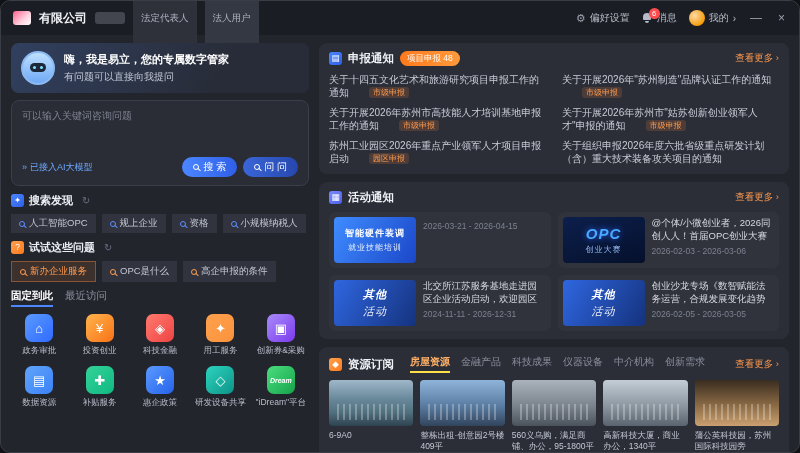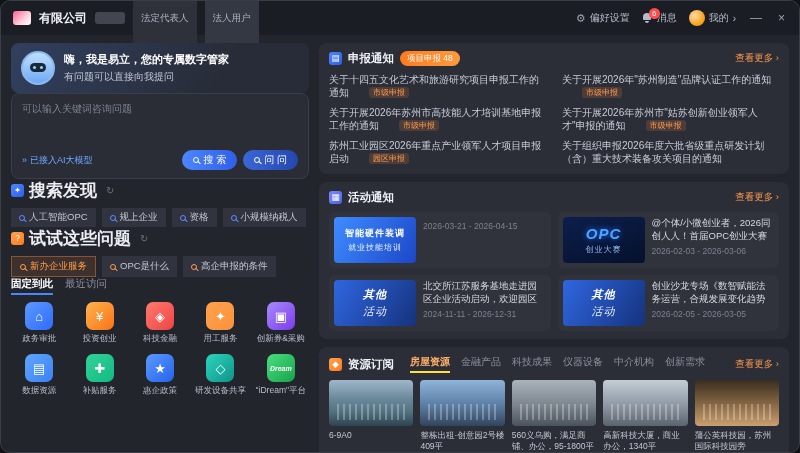--- a/index.html
+++ b/index.html
@@ -20,21 +20,21 @@
   .bell{ position:relative; width:11px; height:11px; }
   .bell::before{ content:""; position:absolute; left:1.5px; top:0; width:8px; height:7px; background:#b6bbc7; border-radius:4px 4px 1px 1px; }
   .bell::after{ content:""; position:absolute; left:3.5px; top:8px; width:4px; height:2px; background:#b6bbc7; border-radius:0 0 2px 2px; }
   .badge{ position:absolute; top:-5px; right:-7px; min-width:11px; height:11px; background:#ff4d4f; color:#fff;
           border-radius:6px; font-size:7.5px; line-height:11px; text-align:center; padding:0 2px; }
   .avatar{ width:16px; height:16px; border-radius:50%; background:radial-gradient(circle at 35% 35%,#ffd9a8,#f59e0b 70%,#b45309); flex:none; }
   .win-btn{ font-size:12px; color:#9aa0ad; cursor:pointer; padding:0 2px; }
 
   
   .main{ flex:1; min-height:0; display:flex; gap:10px; padding:8px 10px; }
-  .col-left{ width:298px; flex:none; display:flex; flex-direction:column; min-height:0; }
+  .col-left{ width:298px; flex:none; display:flex; flex-direction:column; gap:7px; min-height:0; }
   .col-right{ flex:1; min-width:0; display:flex; flex-direction:column; gap:8px; min-height:0; }
 
   
   .greet{ background:linear-gradient(120deg,#31405f,#282c38 70%); border-radius:8px; padding:8px 10px; display:flex; gap:9px; align-items:center; flex:none; }
   .robot{ width:34px; height:34px; border-radius:50%; background:linear-gradient(180deg,#bfe0ff,#6fa9f5); border:2px solid #8cb9f0; position:relative; flex:none; }
   .robot::before{ content:""; position:absolute; left:7px; top:10px; width:16px; height:9px; background:#1d2738; border-radius:5px; }
   .robot::after{ content:""; position:absolute; left:10px; top:13px; width:3px; height:3px; border-radius:50%; background:#7ee0ff; box-shadow:7px 0 0 #7ee0ff; }
   .greet-l1{ font-size:11px; font-weight:bold; color:#fff; }
   .greet-l2{ font-size:10px; color:#c2c7d4; margin-top:3px; }
 
@@ -51,21 +51,21 @@
   .pill-btn.search{ background:linear-gradient(90deg,#4c86ff,#2f5fe8); }
   .pill-btn.ask{ background:linear-gradient(90deg,#3a66d8,#2647ad); }
   .mag{ width:6px; height:6px; border:1px solid currentColor; border-radius:50%; position:relative; flex:none; }
   .mag::after{ content:""; position:absolute; width:4px; height:1px; background:currentColor; transform:rotate(45deg); right:-3px; bottom:-1px; }
   .mag.blue{ color:#5b8cff; }
   .mag.orange{ color:#ff9a4d; }
 
   
   .sec{ flex:none; }
   .sec-head{ display:flex; align-items:center; gap:5px; margin-bottom:6px; }
-  .sec-title{ font-size:17px; font-weight:bold; color:#eceef4;text-align:right; }
+  .sec-title{ font-size:11px; font-weight:bold; color:#eceef4;text-align:right; }
   .sq-ic{ width:13px; height:13px; border-radius:3px; color:#fff; font-size:8.5px; line-height:13px; text-align:center; flex:none; }
   .sq-ic.blue{ background:linear-gradient(135deg,#4c86ff,#2f5fe8); }
   .sq-ic.orange{ background:linear-gradient(135deg,#ffa14d,#ff7a1d); }
   .sq-ic.indigo{ background:linear-gradient(135deg,#7b8cff,#4c5fe8); }
   .refresh{ font-size:10px; color:#6a7080; margin-left:4px; cursor:pointer; }
   .tags{ display:flex; flex-wrap:wrap; gap:6px; }
   .tag{ background:#31343e; border-radius:0; padding:3px 8px; font-size:9.5px; color:#c3c8d4;
         display:flex; align-items:center; gap:4px; cursor:pointer; white-space:nowrap; }
   .tag.hot{ background:rgba(255,138,60,.12); border:1px solid rgba(255,138,60,.4); color:#ff9a4d; }
 

